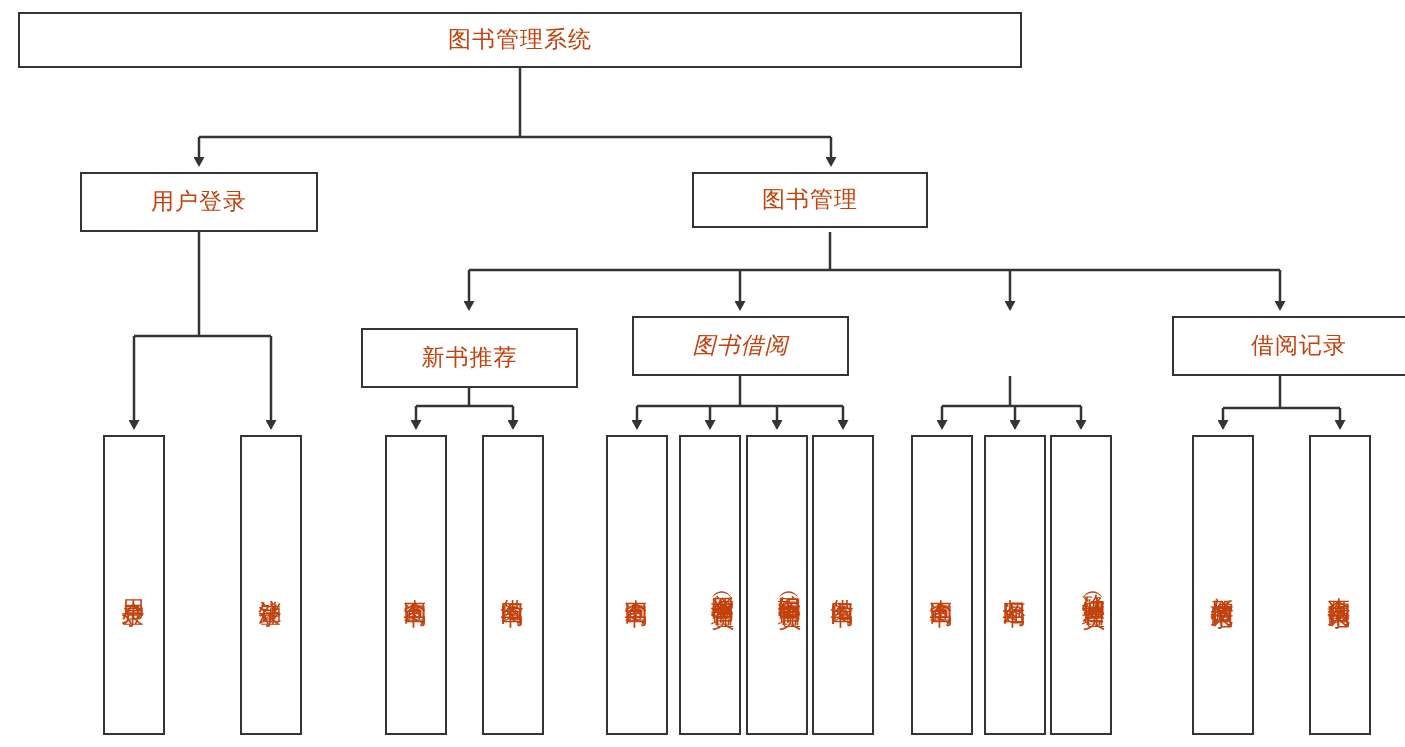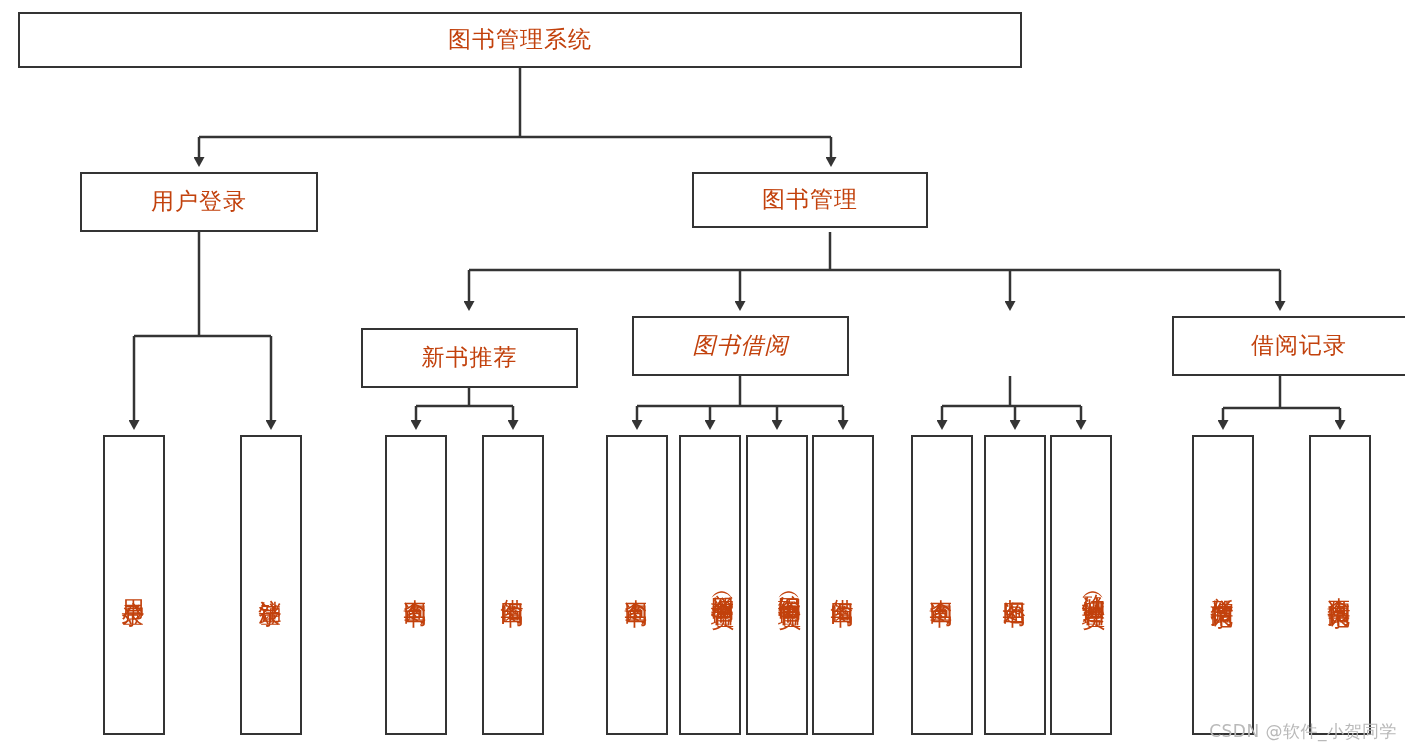--- a/index.html
+++ b/index.html
@@ -189,15 +189,14 @@
   <div class="node vert" id="n-leaf-10" style="left: 1050px; top: 435px; width: 62px; height: 300px;">
     <span class="txt">确认归还（管理员）</span>
   </div>
   <div class="node vert mid" id="n-leaf-11" style="left: 1192px; top: 435px; width: 62px; height: 300px;">
     <span class="txt">新增借阅记录</span>
   </div>
   <div class="node vert mid" id="n-leaf-12" style="left: 1309px; top: 435px; width: 62px; height: 300px;">
     <span class="txt">查询借阅记录</span>
   </div>
 
-  <div class="watermark">CSDN @软件_小贺同学</div>
 
 </div>
 
 </body></html>

